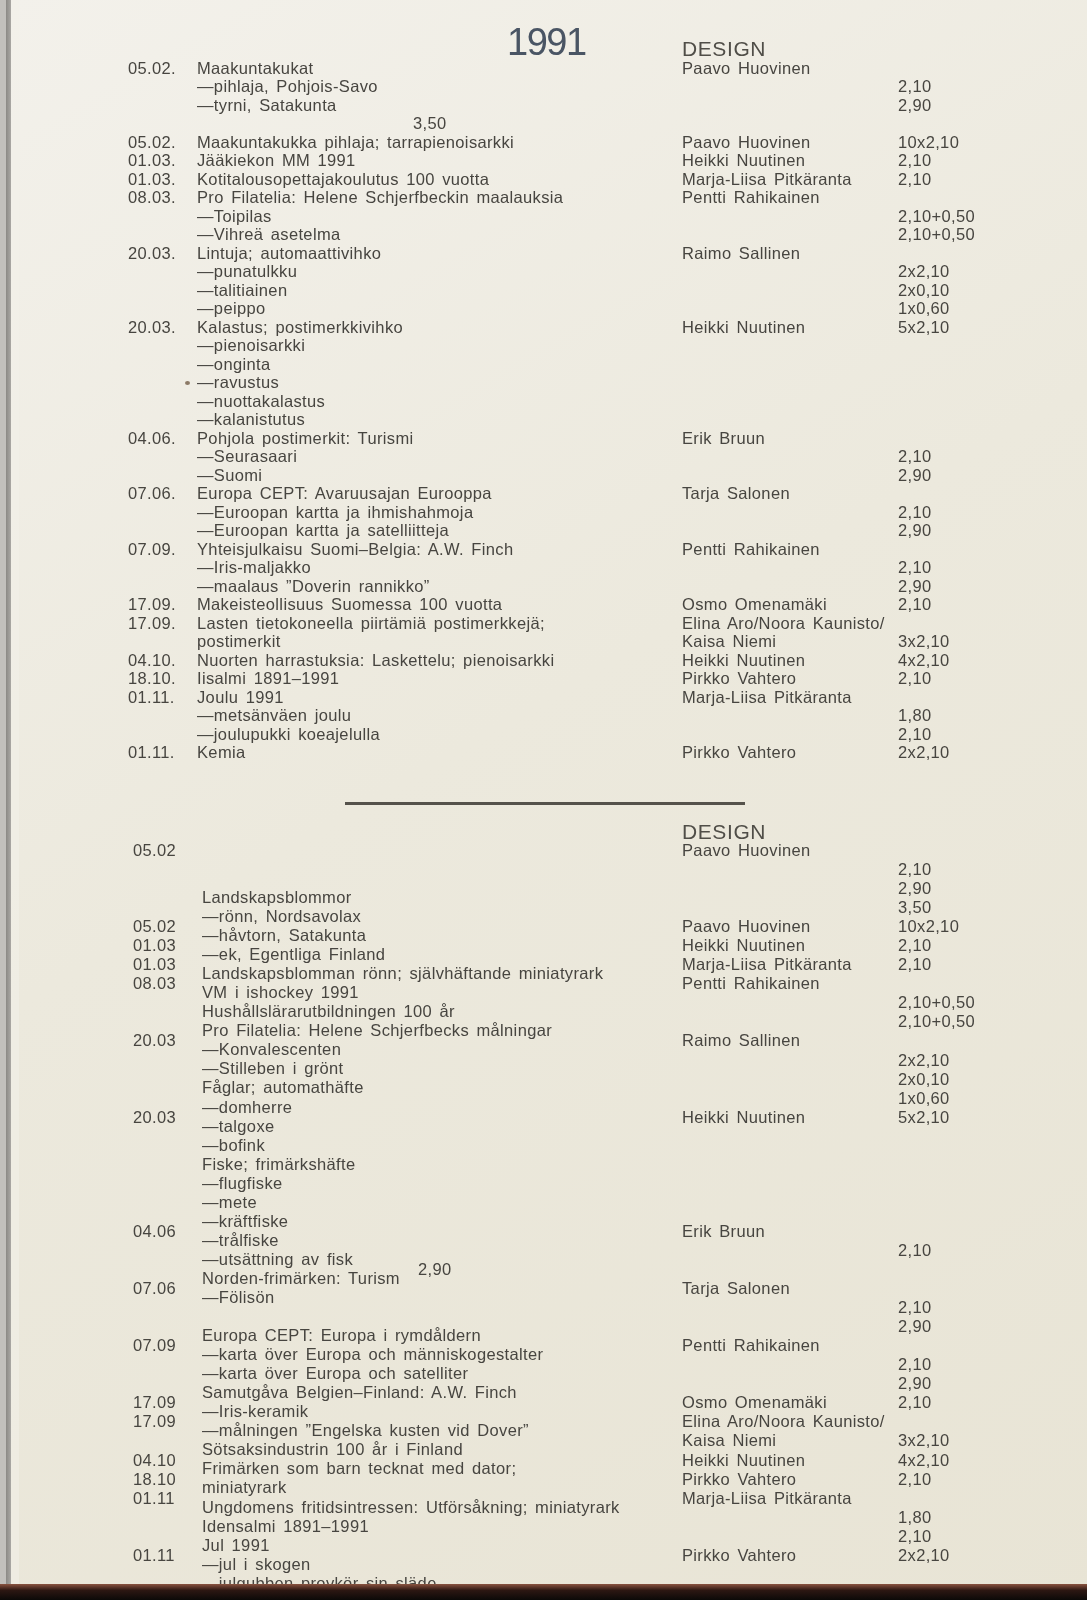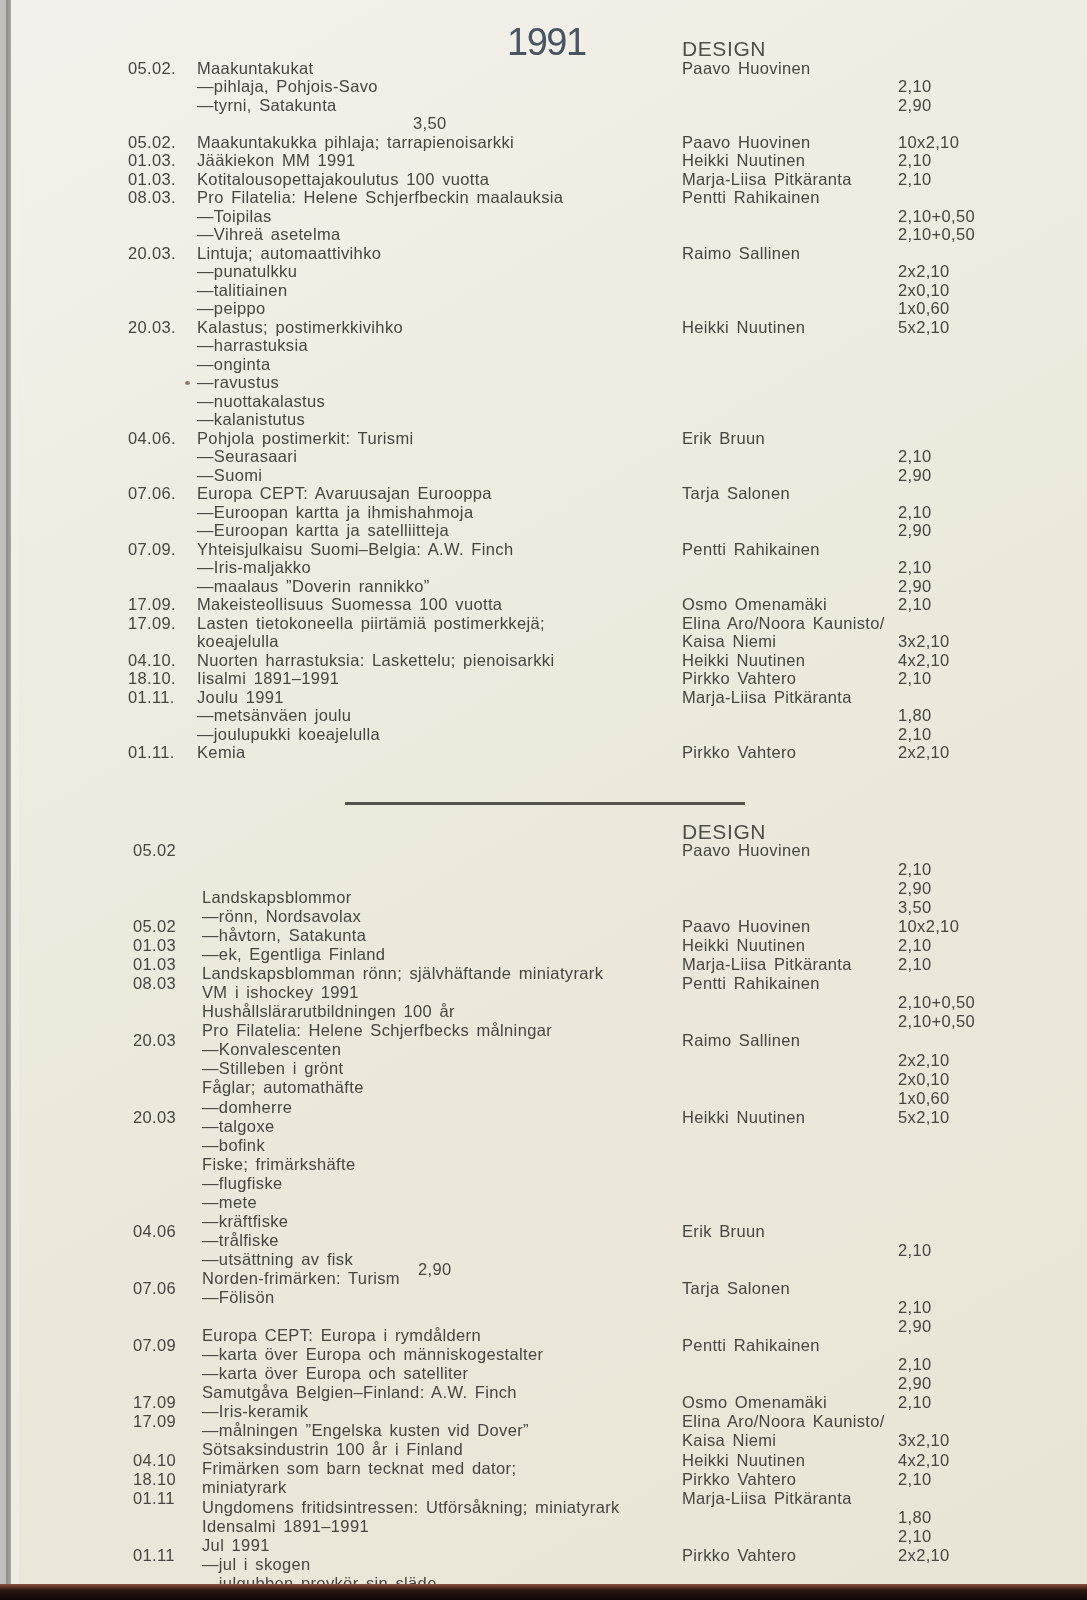--- a/index.html
+++ b/index.html
@@ -156,21 +156,21 @@
           <span class="c price">1x0,60</span>
         </div>
         <div class="row">
           <span class="c date">20.03.</span>
           <span class="c name">Kalastus; postimerkkivihko</span>
           <span class="c design">Heikki Nuutinen</span>
           <span class="c price">5x2,10</span>
         </div>
         <div class="row">
           <span class="c date"></span>
-          <span class="c name">—harrastuksia</span>
+          <span class="c name">—pienoisarkki</span>
           <span class="c design"></span>
           <span class="c price"></span>
         </div>
         <div class="row">
           <span class="c date"></span>
           <span class="c name">—onginta</span>
           <span class="c design"></span>
           <span class="c price"></span>
         </div>
         <div class="row">
@@ -252,21 +252,21 @@
           <span class="c price">2,10</span>
         </div>
         <div class="row">
           <span class="c date">17.09.</span>
           <span class="c name">Lasten tietokoneella piirtämiä postimerkkejä;</span>
           <span class="c design">Elina Aro/Noora Kaunisto/</span>
           <span class="c price"></span>
         </div>
         <div class="row">
           <span class="c date"></span>
-          <span class="c name">koeajelulla</span>
+          <span class="c name">postimerkit</span>
           <span class="c design">Kaisa Niemi</span>
           <span class="c price">3x2,10</span>
         </div>
         <div class="row">
           <span class="c date">04.10.</span>
           <span class="c name">Nuorten harrastuksia: Laskettelu; pienoisarkki</span>
           <span class="c design">Heikki Nuutinen</span>
           <span class="c price">4x2,10</span>
         </div>
         <div class="row">

